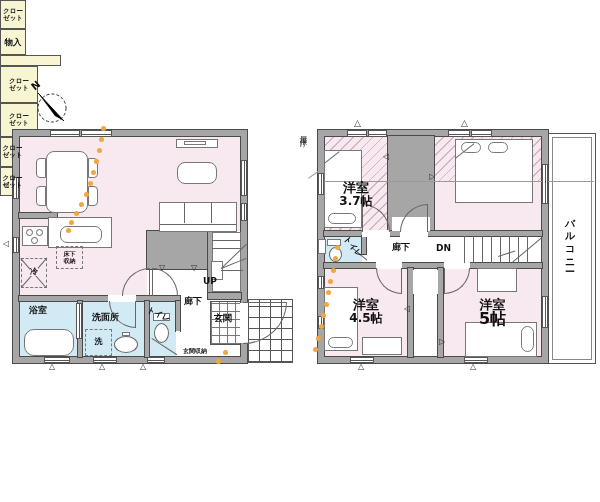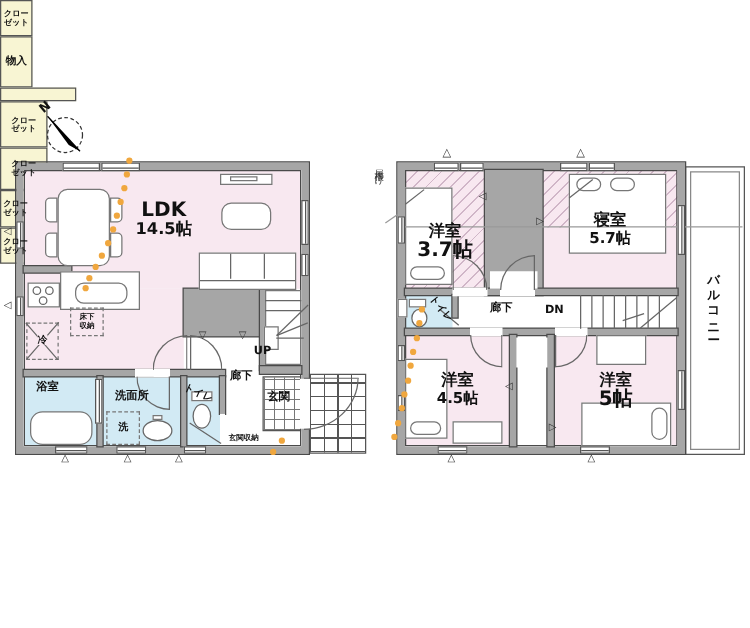--- a/index.html
+++ b/index.html
@@ -67,21 +67,21 @@
   <div class="wall" style="left:19px;top:296px;width:161px;height:5px"></div>
   <div class="wall" style="left:208px;top:293px;width:33px;height:6px"></div>
   <div class="wall" style="left:78px;top:301px;width:4px;height:56px"></div>
   <div class="wall" style="left:145px;top:301px;width:4px;height:56px"></div>
   <div class="wall" style="left:176px;top:301px;width:4px;height:30px"></div>
 
   <div class="yel ctr" style="left:153px;top:236px;width:26px;height:29px">
     <span class="lbl" style="position:static;font-size:6.5px">クロー</span>
     <span class="lbl" style="position:static;font-size:6.5px">ゼット</span>
   </div>
-  <div class="yel ctr" style="left:184px;top:236px;width:26px;height:41px">
+  <div class="yel ctr" style="left:184px;top:236px;width:26px;height:26px">
     <span class="lbl" style="position:static;font-size:8.5px">物入</span>
   </div>
   <span class="tri" style="left:159px;top:264px;font-size:8px">▽</span>
   <span class="tri" style="left:191px;top:264px;font-size:8px">▽</span>
 
   <div class="yel" style="left:180px;top:346px;width:61px;height:11px"></div>
   <span class="lbl" style="left:183px;top:348px;font-size:6px">玄関収納</span>
 
   <div class="f" style="left:212px;top:232px;width:29px;height:60px;background:#fff"></div>
   <div class="stair-t" style="left:212px;top:240px;width:29px;height:1px"></div>
@@ -135,24 +135,20 @@
 
   <div class="f" style="left:24px;top:329px;width:50px;height:27px;border-radius:10px"></div>
   <div class="dash ctr" style="left:85px;top:329px;width:27px;height:27px">
     <span class="lbl" style="position:static;font-size:8px">洗</span>
   </div>
   <div class="ell" style="left:114px;top:336px;width:24px;height:17px"></div>
   <div class="f" style="left:122px;top:332px;width:8px;height:4px"></div>
   <div class="f" style="left:153px;top:313px;width:17px;height:8px"></div>
   <div class="ell" style="left:154px;top:323px;width:15px;height:20px"></div>
 
-  <div class="lbl ctr" style="left:76px;top:154px;width:110px;height:42px">
-    <span style="font-size:16px">LDK</span>
-    <span style="font-size:13px">14.5帖</span>
-  </div>
   <span class="lbl" style="left:29px;top:306px;font-size:9px">浴室</span>
   <span class="lbl" style="left:92px;top:313px;font-size:9px">洗面所</span>
   <span class="lbl" style="left:149px;top:306px;font-size:8px;transform:rotate(24deg);transform-origin:0 0">トイレ</span>
   <span class="lbl" style="left:184px;top:297px;font-size:9px">廊下</span>
   <span class="lbl" style="left:214px;top:314px;font-size:9px">玄関</span>
 
   <div class="winh" style="left:50px;top:130px;width:30px;height:7px"></div>
   <div class="winh" style="left:81px;top:130px;width:31px;height:7px"></div>
   <div class="winv" style="left:241px;top:160px;width:6px;height:36px"></div>
   <div class="winv" style="left:241px;top:203px;width:6px;height:18px"></div>
@@ -247,25 +243,21 @@
   <div class="line" style="left:324px;top:163px;width:19px;transform:rotate(-38deg)"></div>
   <div class="f" style="left:324px;top:287px;width:34px;height:64px"></div>
   <div class="f rnd" style="left:328px;top:337px;width:25px;height:11px"></div>
   <div class="f" style="left:362px;top:337px;width:40px;height:18px"></div>
   <div class="f" style="left:477px;top:268px;width:40px;height:24px"></div>
   <div class="f" style="left:465px;top:322px;width:72px;height:35px"></div>
   <div class="f rnd" style="left:521px;top:326px;width:13px;height:26px"></div>
 
   <div class="lbl ctr" style="left:324px;top:178px;width:64px;height:32px">
     <span style="font-size:13px">洋室</span>
-    <span style="font-size:16px">3.7帖</span>
-  </div>
-  <div class="lbl ctr" style="left:434px;top:166px;width:108px;height:34px">
-    <span style="font-size:13px">寝室</span>
-    <span style="font-size:12px">5.7帖</span>
+    <span style="font-size:12px">3.7帖</span>
   </div>
   <div class="lbl ctr" style="left:324px;top:294px;width:84px;height:34px">
     <span style="font-size:13px">洋室</span>
     <span style="font-size:12px">4.5帖</span>
   </div>
   <div class="lbl ctr" style="left:443px;top:296px;width:99px;height:34px">
     <span style="font-size:13px">洋室</span>
     <span style="font-size:16px">5帖</span>
   </div>
   <span class="lbl" style="left:348px;top:235px;font-size:8px;transform:rotate(50deg);transform-origin:0 0">トイレ</span>

